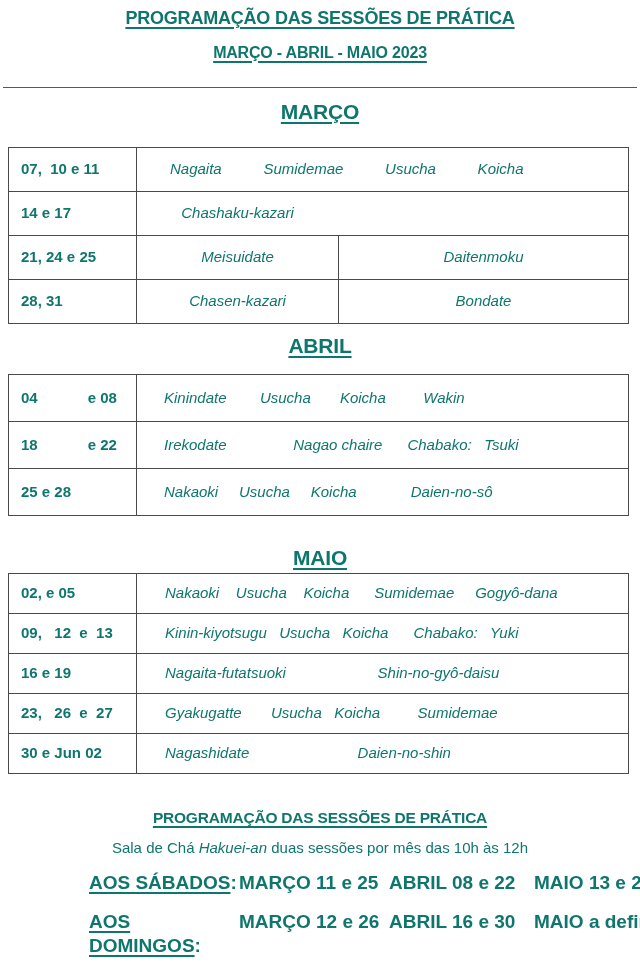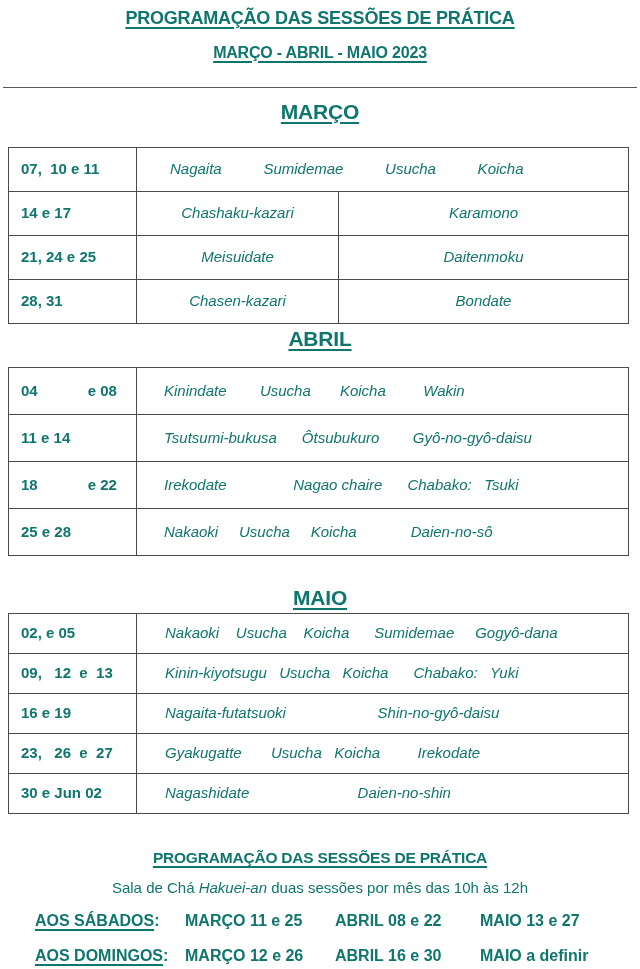--- a/index.html
+++ b/index.html
@@ -7,21 +7,21 @@
     width:640px;height:969px;background:#ffffff;overflow:hidden;
     font-family:"Liberation Sans","DejaVu Sans",sans-serif;
     color:#0f766e;line-height:1.25;
   }
   .u{text-decoration:underline;text-underline-offset:3px;text-decoration-thickness:1.5px;}
   .doc-title{text-align:center;padding-top:7px;font-weight:700;font-size:18px;letter-spacing:-0.2px;}
   .doc-subtitle{text-align:center;margin-top:13px;font-weight:700;font-size:16px;letter-spacing:-0.2px;}
   .rule{border:none;border-top:1.5px solid #5a5a5a;margin:24px 3px 0 3px;}
   .section-heading{text-align:center;font-weight:700;font-size:21px;letter-spacing:-0.2px;}
   .h-marco{margin-top:11px;}
-  .h-abril{margin-top:2px;}
+  .h-abril{margin-top:9px;}
   .h-maio{margin-top:29px;}
   .dtable{width:621px;margin-left:8px;border:1.4px solid #4a4a4a;box-sizing:border-box;}
   .t-marco{margin-top:22px;}
   .t-abril{margin-top:15px;}
   .t-maio{margin-top:2px;}
   .trow{display:flex;border-top:1.4px solid #4a4a4a;}
   .trow:first-child{border-top:none;}
   .t-marco .trow{height:43px;}
   .t-abril .trow{height:46px;}
   .t-maio .trow{height:39px;}
@@ -30,21 +30,21 @@
   .date{width:127px;flex:none;font-weight:700;font-size:15px;padding-left:12px;}
   .content{flex:1;font-style:italic;font-size:15px;}
   .t-marco .content{padding-left:33px;}
   .t-abril .content{padding-left:27px;}
   .t-maio .content{padding-left:28px;}
   .content.center{justify-content:center;padding-left:0 !important;}
   .c-mid{flex:none;width:202px;}
   .footer-title{margin-top:34px;text-align:center;font-weight:700;font-size:15.5px;letter-spacing:-0.2px;}
   .venue{margin-top:11px;text-align:center;font-size:15px;}
   .venue .it{font-style:italic;}
-  .sched-row{display:flex;margin-left:35px;margin-top:14px;font-weight:700;font-size:16px;align-items:baseline;}
+  .sched-row{display:flex;margin-left:89px;margin-top:14px;font-weight:700;font-size:19px;align-items:baseline;}
   .sched-row.second{margin-top:15px;}
   .sched-label{width:150px;flex:none;}
   .col1{width:150px;flex:none;}
   .col2{width:145px;flex:none;}
   .col3{flex:none;}
 </style>
 </head>
 <body>
 
 <div class="page">
@@ -62,45 +62,40 @@
     <span class="u">MARÇO</span>
   </div>
   <div class="dtable t-marco">
     <div class="trow">
       <div class="cell date">07,  10 e 11</div>
       <div class="cell content">Nagaita          Sumidemae          Usucha          Koicha</div>
     </div>
     <div class="trow">
       <div class="cell date">14 e 17</div>
       <div class="cell content center c-mid">Chashaku-kazari</div>
-      <div class="cell content center">Karamono</div>
     </div>
     <div class="trow">
       <div class="cell date">21, 24 e 25</div>
       <div class="cell content center c-mid">Meisuidate</div>
       <div class="cell content center">Daitenmoku</div>
     </div>
     <div class="trow">
       <div class="cell date">28, 31</div>
       <div class="cell content center c-mid">Chasen-kazari</div>
       <div class="cell content center">Bondate</div>
     </div>
   </div>
 
   <div class="section-heading h-abril">
     <span class="u">ABRIL</span>
   </div>
   <div class="dtable t-abril">
     <div class="trow">
       <div class="cell date">04            e 08</div>
       <div class="cell content">Kinindate        Usucha       Koicha         Wakin</div>
-    </div>
-    <div class="trow">
-      <div class="cell date">11 e 14</div>
-      <div class="cell content">Tsutsumi-bukusa      Ôtsubukuro        Gyô-no-gyô-daisu</div>
     </div>
     <div class="trow">
       <div class="cell date">18            e 22</div>
       <div class="cell content">Irekodate                Nagao chaire      Chabako:   Tsuki</div>
     </div>
     <div class="trow">
       <div class="cell date">25 e 28</div>
       <div class="cell content">Nakaoki     Usucha     Koicha             Daien-no-sô</div>
     </div>
   </div>
@@ -116,21 +111,21 @@
     <div class="trow">
       <div class="cell date">09,   12  e  13</div>
       <div class="cell content">Kinin-kiyotsugu   Usucha   Koicha      Chabako:   Yuki</div>
     </div>
     <div class="trow">
       <div class="cell date">16 e 19</div>
       <div class="cell content">Nagaita-futatsuoki                      Shin-no-gyô-daisu</div>
     </div>
     <div class="trow">
       <div class="cell date">23,   26  e  27</div>
-      <div class="cell content">Gyakugatte       Usucha   Koicha         Irekodate</div>
+      <div class="cell content">Gyakugatte       Usucha   Koicha         Sumidemae</div>
     </div>
     <div class="trow">
       <div class="cell date">30 e Jun 02</div>
       <div class="cell content">Nagashidate                          Daien-no-shin</div>
     </div>
   </div>
 
   <div class="footer-title">
     <span class="u">PROGRAMAÇÃO DAS SESSÕES DE PRÁTICA</span>
   </div>

